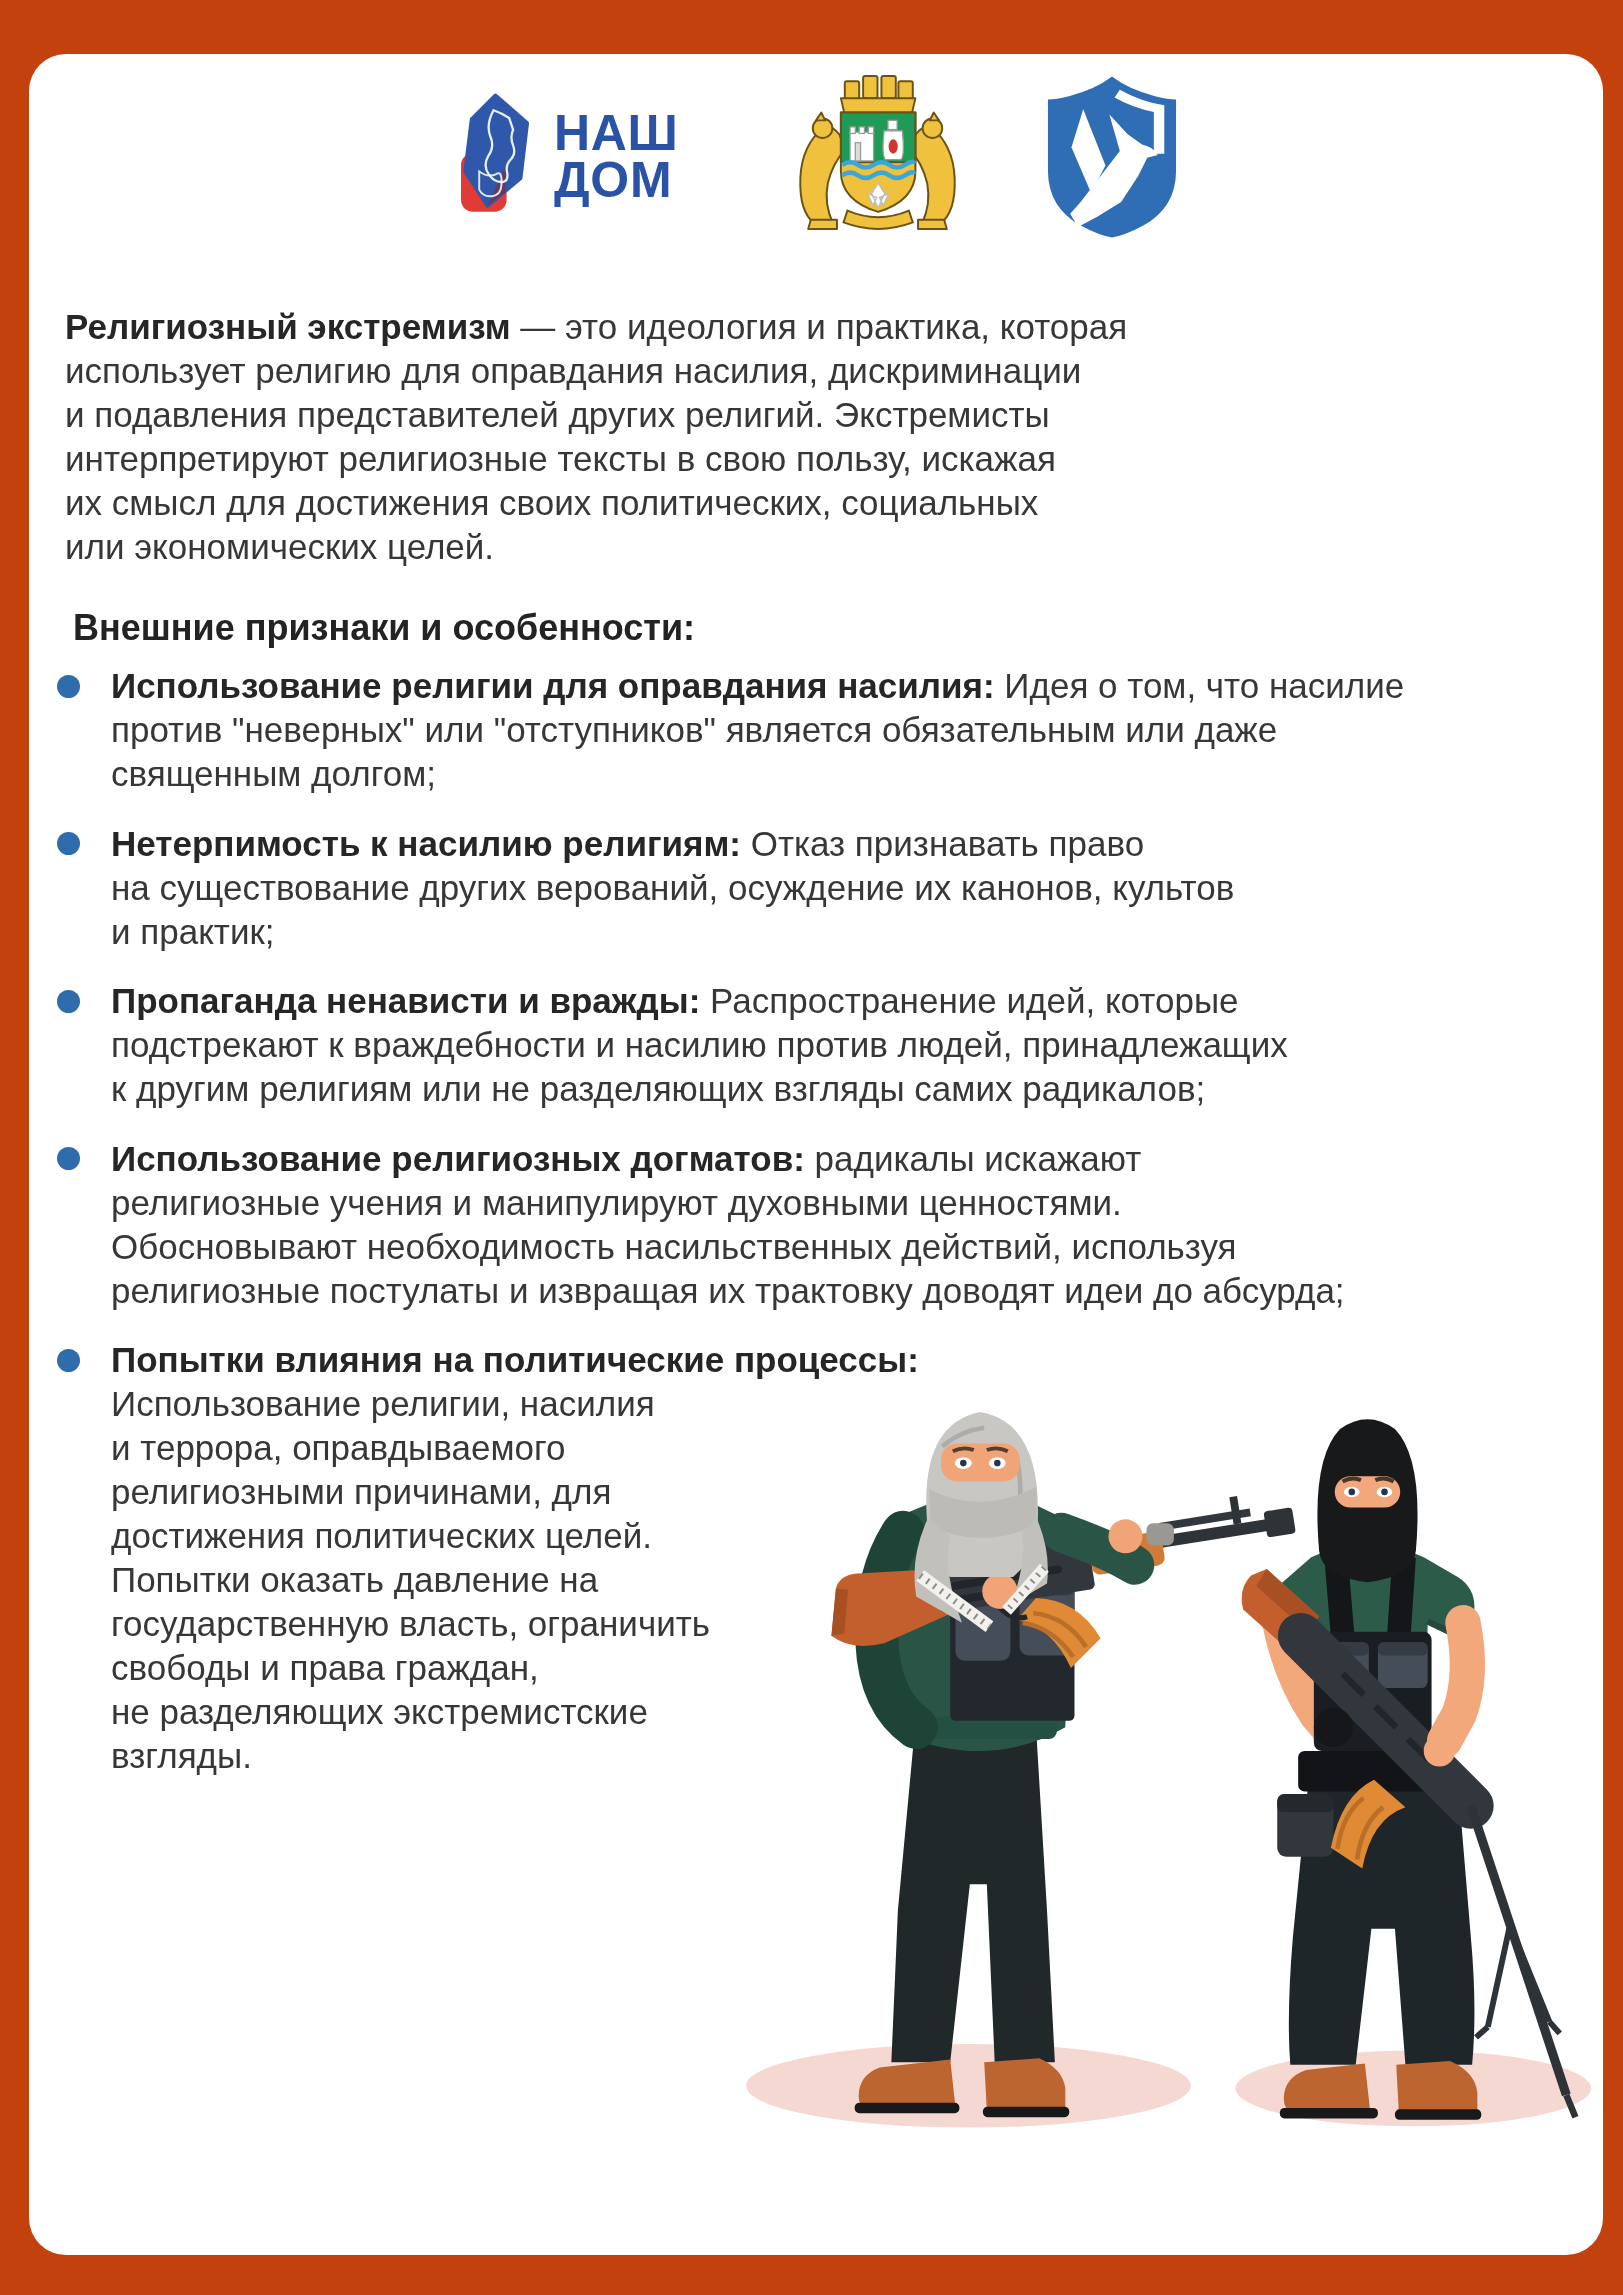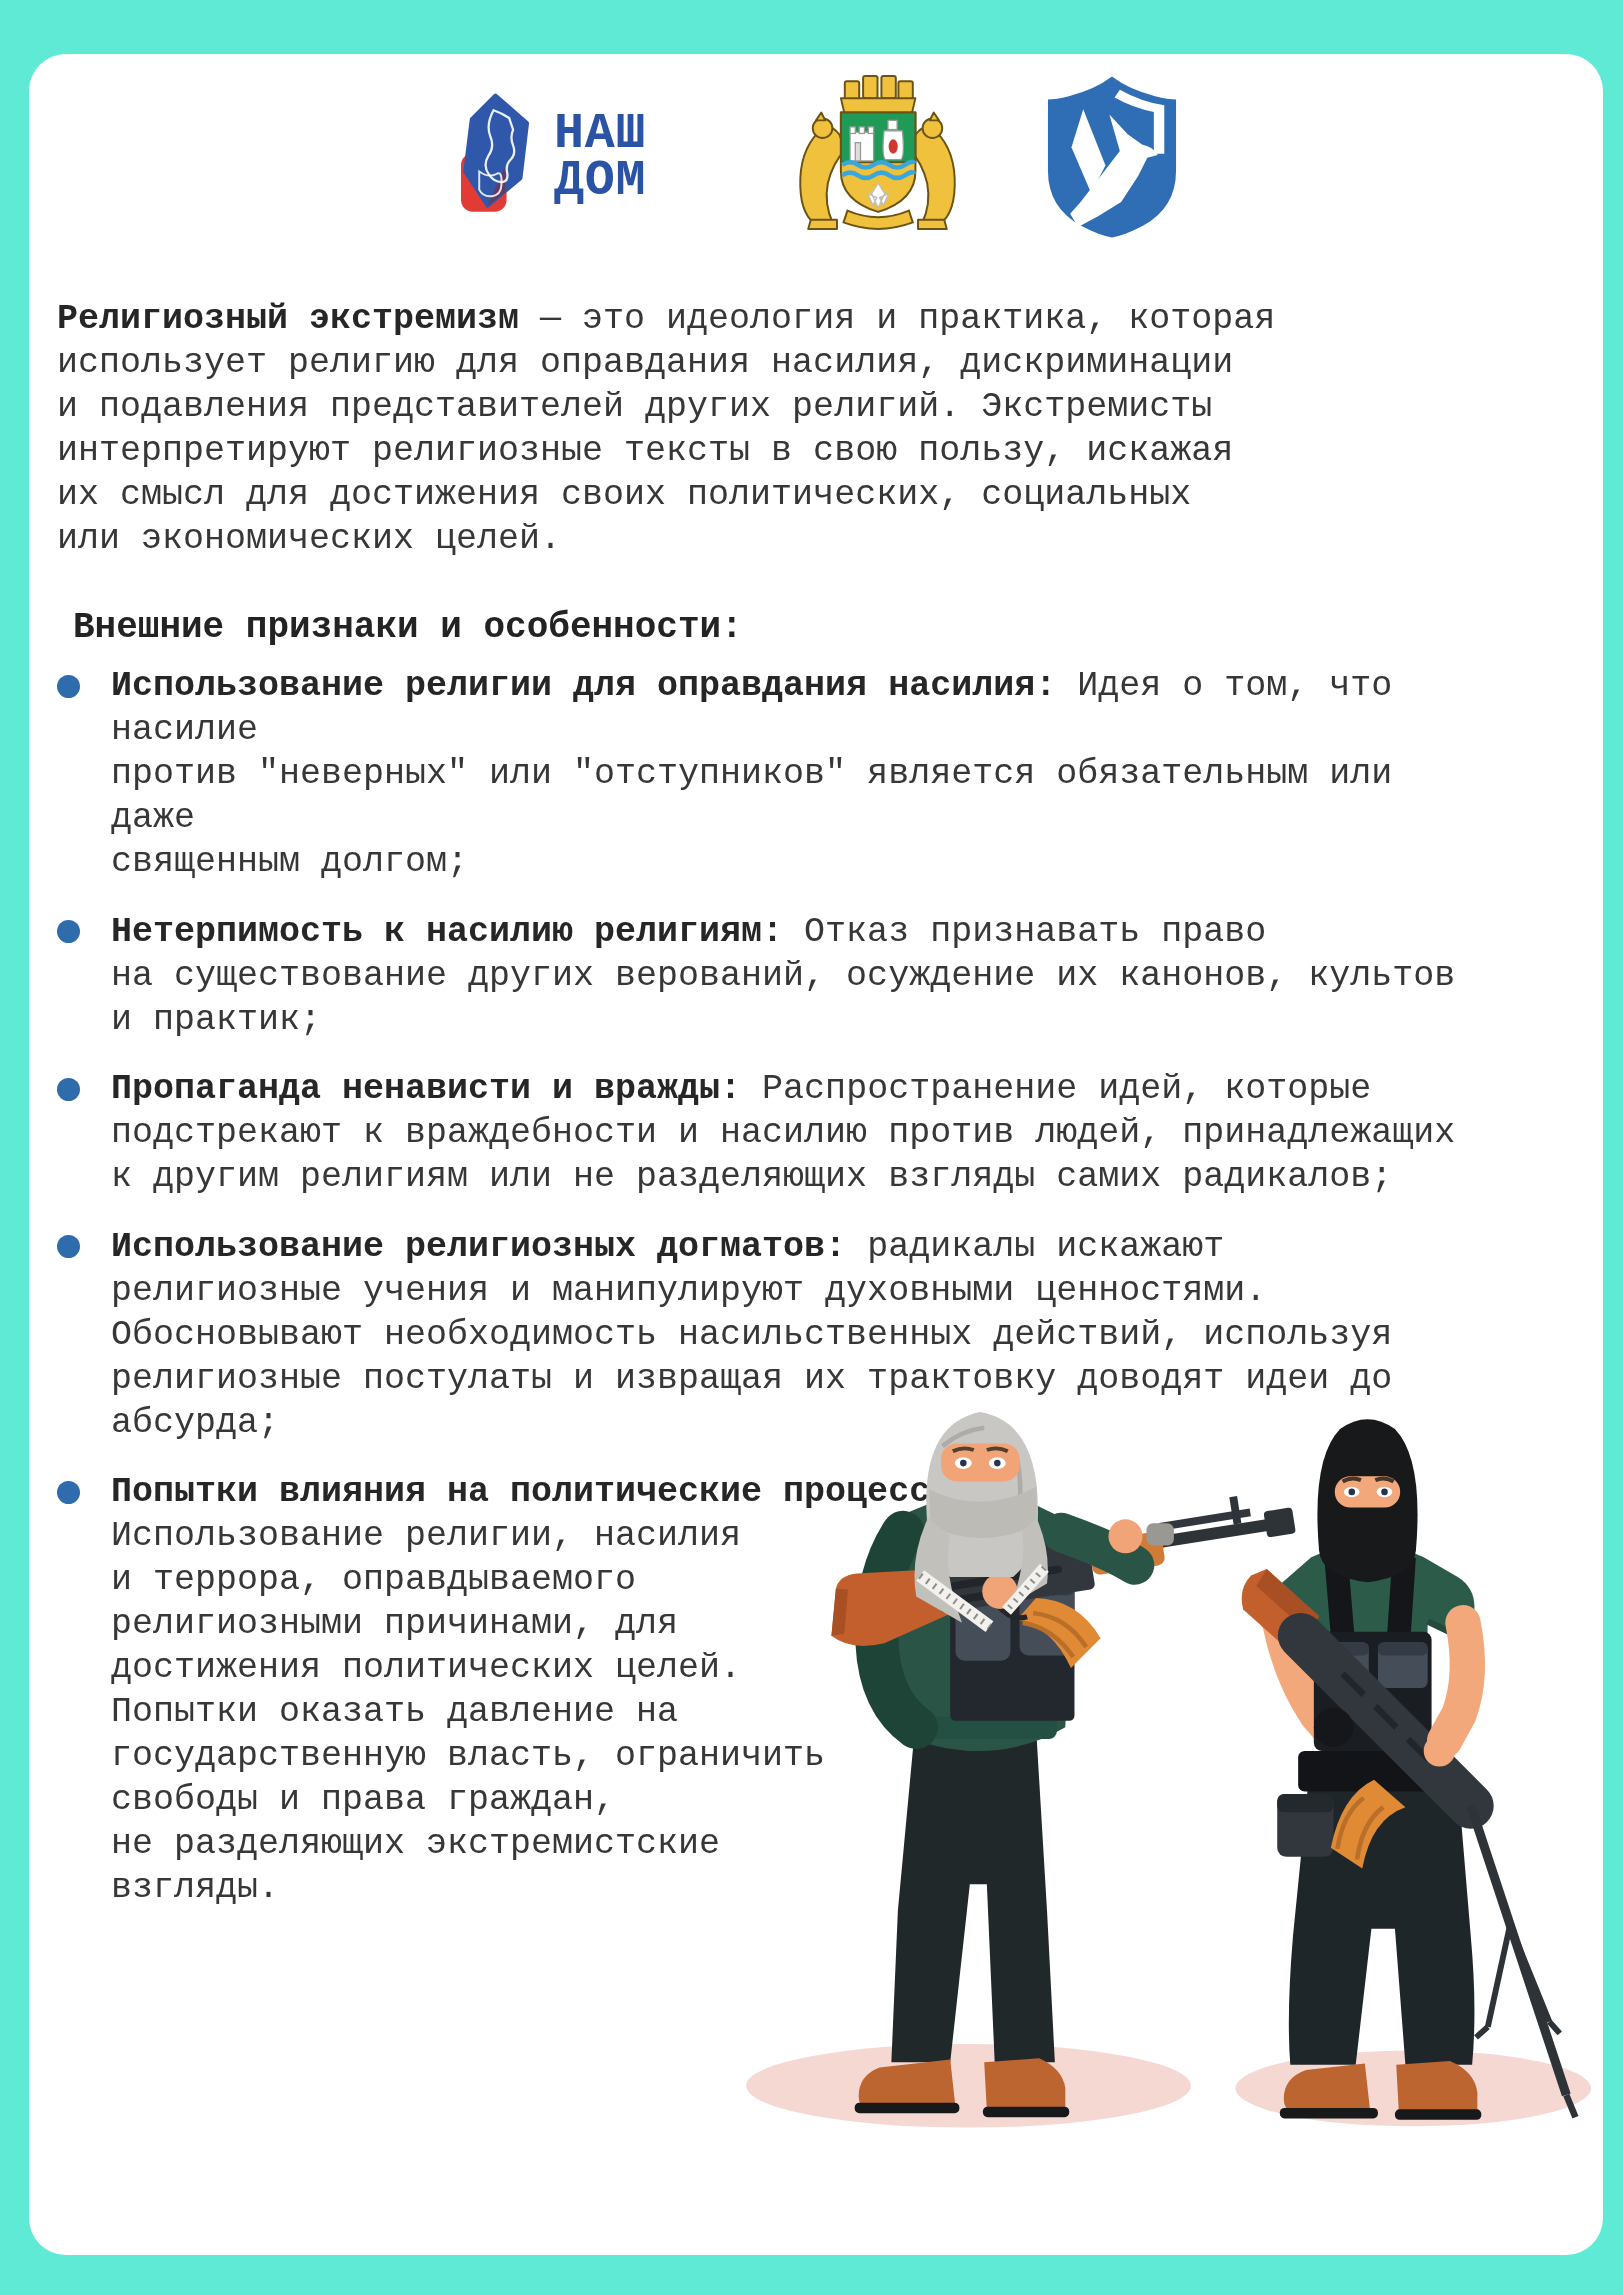--- a/index.html
+++ b/index.html
@@ -1,27 +1,27 @@
 <!DOCTYPE html>
 <html style="font-size:10.5px"><head>
 <meta charset="utf-8">
 <style>
   html,body{margin:0;padding:0;background:#4a4a4a;}
-  .page{position:relative;width:1623px;height:2295px;background:#5eead4;
-        font-family:Liberation Mono, monospace;overflow:hidden;}
+  .page{position:relative;width:1623px;height:2295px;background:#c2410c;
+        font-family:Liberation Sans, sans-serif;overflow:hidden;}
   .card{position:absolute;left:29px;top:54px;width:1574px;height:2201px;
         background:#ffffff;border-radius:37px;}
   
   .logo-nash-icon{position:absolute;left:432px;top:39px;}
   .logo-nash-text{position:absolute;left:525px;top:56px;font-size:50px;font-weight:800;
         color:#2b53a5;line-height:47px;letter-spacing:0.7px;}
   .logo-coat{position:absolute;left:753px;top:18.3px;}
   .logo-shield{position:absolute;left:1013px;top:19.6px;}
   
-  .intro{position:absolute;left:28px;top:243px;width:1361px;margin:0;
+  .intro{position:absolute;left:28px;top:243px;width:1361px;margin:8px;
         font-size:35px;line-height:44px;color:#373737;white-space:pre-line;}
   .intro b,.bullet-text b{font-weight:800;color:#262626;}
   .section-heading{position:absolute;left:28px;top:537px;margin:16px;
         font-size:36px;font-weight:800;color:#232323;}
   .bullets{position:absolute;left:28px;top:610px;margin:0;padding:0;list-style:none;width:1427px;}
   .bullets li{display:flex;align-items:flex-start;gap:31px;margin-bottom:25.5px;}
   .dot{flex:0 0 auto;width:23px;height:23px;border-radius:50%;background:#2e6cab;margin-top:10.5px;}
   .bullet-text{margin:0;font-size:35px;line-height:44px;color:#373737;white-space:pre-line;}
   .militants{position:absolute;left:691px;top:1307px;}
 </style>

